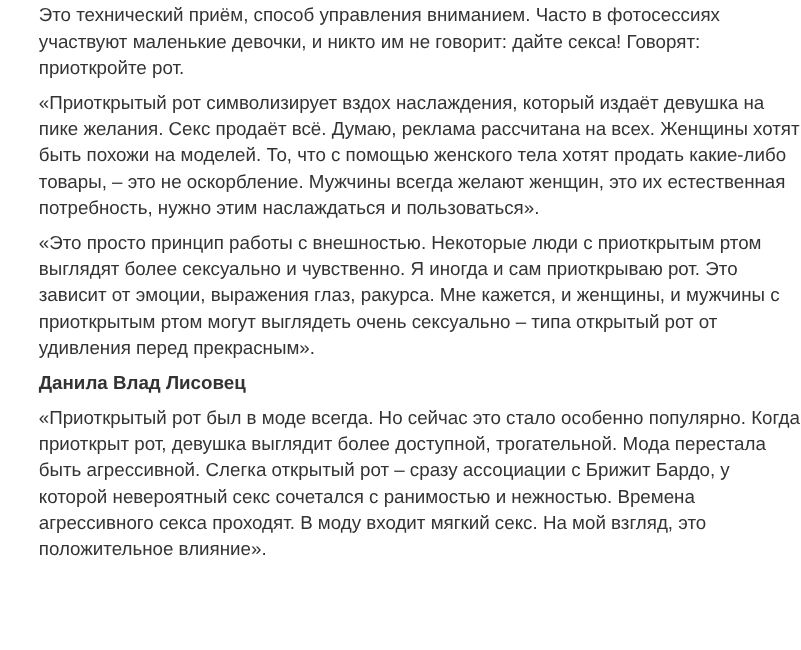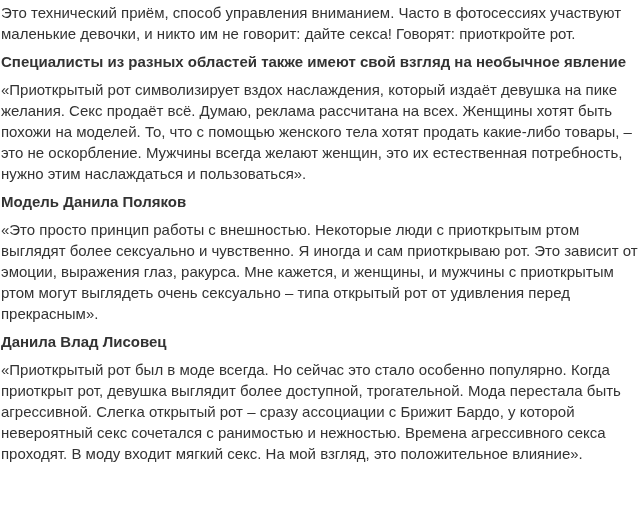--- a/index.html
+++ b/index.html
@@ -16,42 +16,41 @@
   .article {
     box-sizing: border-box;
     width: 641px;
     padding: 2px 0 0 1px;
     color: #333333;
     font-size: 15px;
     line-height: 21px;
   }
   .article-block {
     margin: 0 0 7px 0;
+    padding-left: 30px;
   }
   .para {
     font-weight: 400;
   }
   .hd {
     font-weight: 700;
   }
 </style>
 </head>
 <body>
 
 <div class="article">
 
   <p class="article-block para">Это технический приём, способ управления вниманием. Часто в фотосессиях участвуют маленькие девочки, и никто им не говорит: дайте секса! Говорят: приоткройте рот.</p>
 
 
-  <p class="article-block hd">Специалисты из разных областей также имеют свой взгляд на необычное явление</p>
 
 
   <p class="article-block para">«Приоткрытый рот символизирует вздох наслаждения, который издаёт девушка на пике желания. Секс продаёт всё. Думаю, реклама рассчитана на всех. Женщины хотят быть похожи на моделей. То, что с помощью женского тела хотят продать какие-либо товары, – это не оскорбление. Мужчины всегда желают женщин, это их естественная потребность, нужно этим наслаждаться и пользоваться».</p>
 
-  <p class="article-block hd">Модель Данила Поляков</p>
 
   <p class="article-block para">«Это просто принцип работы с внешностью. Некоторые люди с приоткрытым ртом выглядят более сексуально и чувственно. Я иногда и сам приоткрываю рот. Это зависит от эмоции, выражения глаз, ракурса. Мне кажется, и женщины, и мужчины с приоткрытым ртом могут выглядеть очень сексуально – типа открытый рот от удивления перед прекрасным».</p>
 
   <p class="article-block hd">Данила Влад Лисовец</p>
 
   <p class="article-block para">«Приоткрытый рот был в моде всегда. Но сейчас это стало особенно популярно. Когда приоткрыт рот, девушка выглядит более доступной, трогательной. Мода перестала быть агрессивной. Слегка открытый рот – сразу ассоциации с Брижит Бардо, у которой невероятный секс сочетался с ранимостью и нежностью. Времена агрессивного секса проходят. В моду входит мягкий секс. На мой взгляд, это положительное влияние».</p>
 
 </div>
 
 </body></html>

